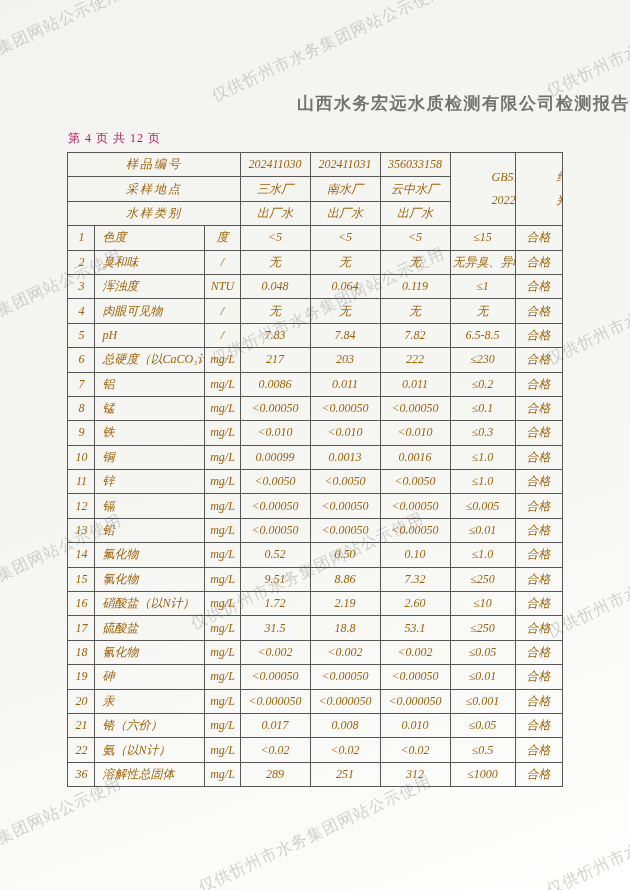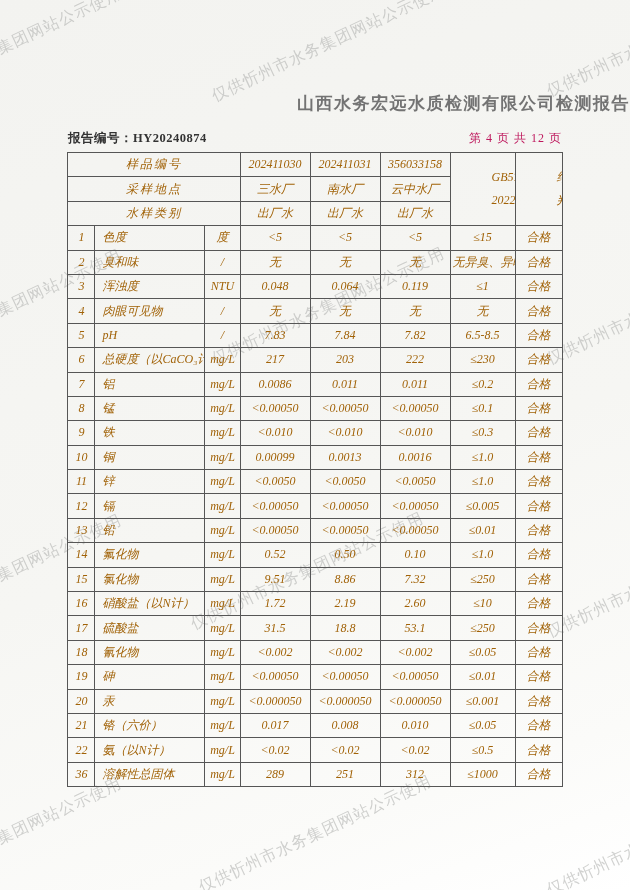--- a/index.html
+++ b/index.html
@@ -61,21 +61,20 @@
       <span class="wm" style="left: 548px; top: 633px; color: rgb(181, 182, 180);">仅供忻州市水务集团网站公示使用</span>
       <span class="wm" style="left: -110px; top: 890px; color: rgb(181, 182, 180);">仅供忻州市水务集团网站公示使用</span>
       <span class="wm" style="left: 200px; top: 888px; color: rgb(181, 182, 180);">仅供忻州市水务集团网站公示使用</span>
       <span class="wm" style="left: 548px; top: 891px; color: rgb(181, 182, 180);">仅供忻州市水务集团网站公示使用</span>
     </div>
 
   <div class="content">
     <div class="title">山西水务宏远水质检测有限公司检测报告</div>
 
     <div class="meta-line">
-      <span class="report-no">报告编号：HY20240874</span>
       <span class="page-info">第 4 页 共 12 页</span>
     </div>
 
     <table class="report">
       <colgroup>
         <col style="width:27px">
           <col style="width:110px">
           <col style="width:35px">
         <col style="width:70px">
           <col style="width:70px">

